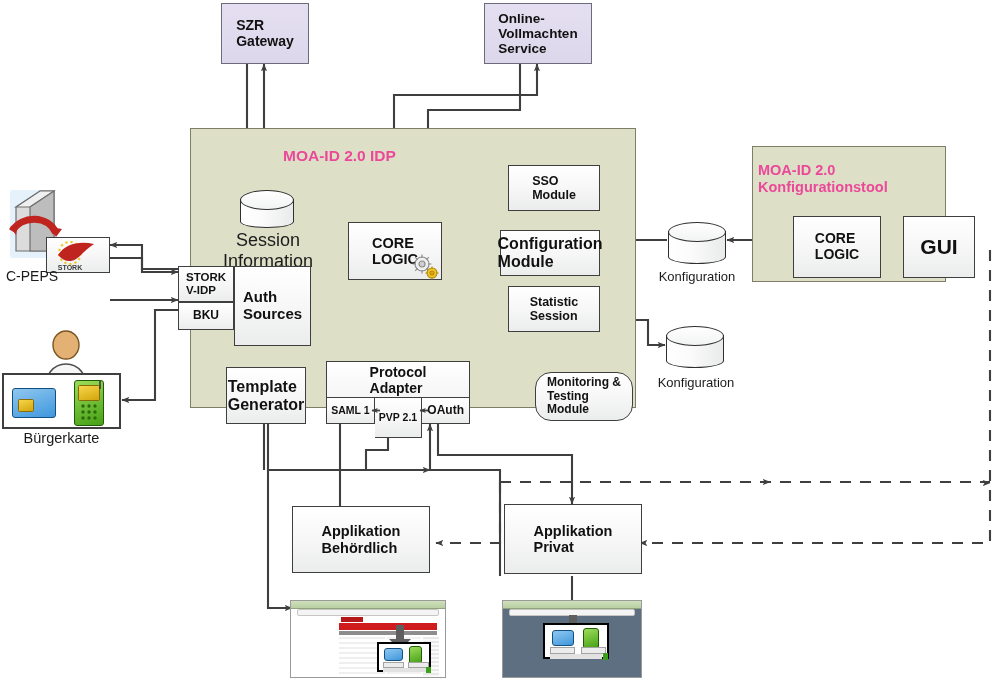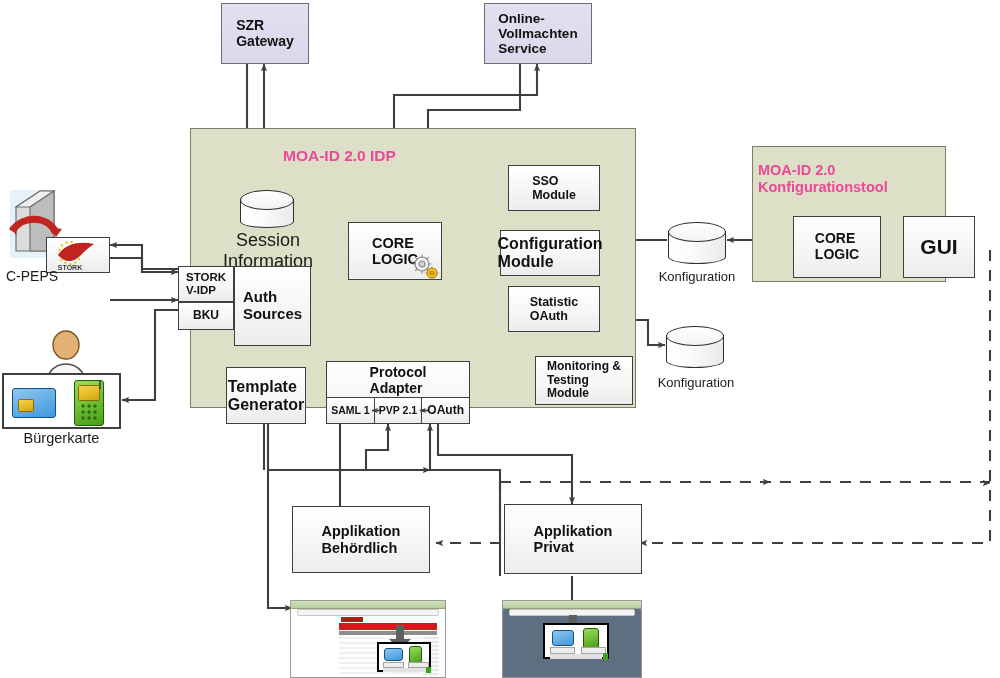--- a/index.html
+++ b/index.html
@@ -180,37 +180,37 @@
       <circle cx="21" cy="19" r="2" fill="#e0a80b"></circle>
       <path d="M21,12.5 L21,15 M21,23 L21,25.5 M14.5,19 L17,19 M25,19 L27.5,19"></path>
     </g>
   </svg>
 
   <div class="box plain" style="left:508px;top:165px;width:92px;height:46px;font-size:12.5px;white-space:pre-line;">SSO
 Module</div>
   <div class="box plain" style="left:500px;top:230px;width:100px;height:46px;font-size:16px;white-space:pre-line;">Configuration
 Module</div>
   <div class="box plain" style="left:508px;top:286px;width:92px;height:46px;font-size:12.5px;white-space:pre-line;">Statistic
-OAuth</div>
-  <div class="box plain" style="left:535px;top:356px;width:98px;height:49px;font-size:12px;white-space:pre-line;">Monitoring &amp;
+Session</div>
+  <div class="box plain" style="left:535px;top:372px;width:98px;height:49px;font-size:12px;white-space:pre-line;border-radius:16px;">Monitoring &amp;
 Testing
 Module</div>
 
   <div class="box plain" style="left:226px;top:367px;width:80px;height:57px;font-size:16px;white-space:pre-line;">Template
 Generator</div>
 
   <div class="box plain" style="left:326px;top:361px;width:144px;height:63px;flex-direction:column;
               justify-content:flex-start;padding-top:3px;">
     <span style="font-size:14px;white-space:pre-line;display:block;">Protocol
 Adapter</span>
   </div>
   <div style="position:absolute;left:326px;top:397px;width:144px;height:27px;display:flex;">
     <div class="box plain" style="position:relative;left:0;top:0;flex:1;height:27px;font-size:10.5px;
                 border-width:1.6px;">SAML 1</div>
-    <div class="box plain" style="position:relative;left:0;top:0;flex:1;height:27px;font-size:10.5px;
+    <div class="box plain" style="position:relative;left:0;top:0;flex:1;height:41px;font-size:10.5px;
                 border-width:1.6px;border-left:none;">PVP 2.1</div>
     <div class="box plain" style="position:relative;left:0;top:0;flex:1;height:27px;font-size:12px;
                 border-width:1.6px;border-left:none;">OAuth</div>
   </div>
   <svg width="150" height="30" style="left:326px;top:397px;">
     <path d="M54,13.5 L46,13.5" stroke="#3f3f3f" stroke-width="1.8" marker-end="url(#ahs)"></path>
     <path d="M102,13.5 L94,13.5" stroke="#3f3f3f" stroke-width="1.8" marker-end="url(#ahs)"></path>
   </svg>
 
   <div class="cyl" style="left:668px;top:222px;width:58px;height:42px;">

